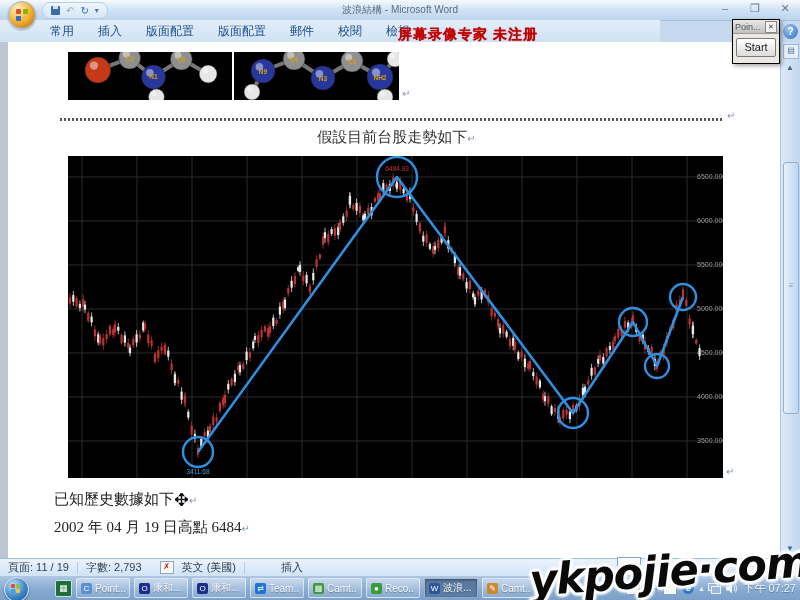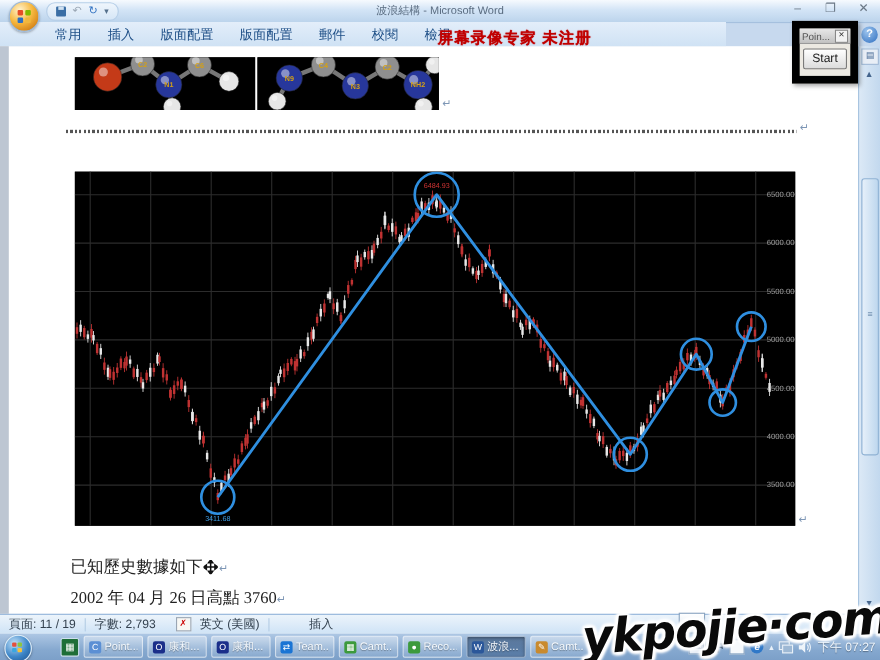--- a/index.html
+++ b/index.html
@@ -34,21 +34,21 @@
   .tabs{position:absolute;left:38px;top:0;display:flex;height:22px;}
   .tab{padding:0 12px;font-size:12px;line-height:22px;color:#1d4e86;}
   .rec-banner{position:absolute;left:398px;top:26px;z-index:40;font-size:14px;font-weight:bold;
     color:#c00000;letter-spacing:1px;text-shadow:0 0 1px #c00000;}
   .help-icon{position:absolute;right:2px;top:24px;width:15px;height:15px;border-radius:50%;
     background:radial-gradient(circle at 35% 30%,#9cc4ee,#2f6fc0);color:#fff;font-size:10px;
     font-weight:bold;text-align:center;line-height:15px;z-index:20;}
 
   
   .point-win{position:absolute;right:20px;top:19px;width:46px;height:43px;z-index:50;
-    background:#ece9e2;border:7px solid #000000;box-shadow:2px 2px 4px rgba(0,0,0,.35);}
+    background:#ece9e2;border:1px solid #000000;box-shadow:2px 2px 4px rgba(0,0,0,.35);}
   .point-title{height:13px;background:linear-gradient(#e8e8e8,#c2c2c2);display:flex;
     align-items:center;justify-content:space-between;padding:0 2px;border-bottom:1px solid #9a9a9a;}
   .point-title .pt-text{font-size:9px;color:#555;}
   .pt-close{width:10px;height:10px;border:1px solid #888;background:#f2f2f2;font-size:7px;
     line-height:9px;text-align:center;color:#333;}
   .start-btn{margin:4px auto 0;display:block;width:38px;height:17px;font-size:11px;
     font-family:"Liberation Sans",sans-serif;color:#222;text-align:center;line-height:16px;
     background:linear-gradient(#ffffff,#dcdcdc);border:1px solid #7a7a7a;border-radius:2px;}
 
   
@@ -58,22 +58,22 @@
   .mol-1{left:68px;width:164px;}
   .mol-2{left:234px;width:165px;}
   .para-mark{font-size:10px;color:#7d96b5;}
   .dotted-sep{position:absolute;left:60px;top:76px;width:664px;height:3px;
     background:repeating-linear-gradient(90deg,#555 0 2px,transparent 2px 4px);}
   .sep-mark{position:absolute;left:727px;top:68px;}
   .caption{position:absolute;left:68px;top:86px;width:657px;text-align:center;
     font-family:"Liberation Serif",serif;font-size:15px;color:#333;}
   .chart-box{position:absolute;left:68px;top:114px;width:655px;height:322px;background:#000;}
   .chart-mark{position:absolute;left:726px;top:424px;}
-  .doc-lines{position:absolute;left:64px;top:444px;font-family:"Liberation Serif",serif;
-    font-size:15px;color:#222;line-height:26px;margin-top:17px;}
+  .doc-lines{position:absolute;left:54px;top:444px;font-family:"Liberation Serif",serif;
+    font-size:15px;color:#222;line-height:26px;}
   .doc-line{white-space:nowrap;}
   .move-cursor{display:inline-block;vertical-align:-2px;margin:0 1px;}
 
   
   .vscroll{position:absolute;right:0;top:42px;width:19px;height:516px;
     background:linear-gradient(90deg,#dce9f6,#c2d8ee);border-left:1px solid #a8c4e0;z-index:10;}
   .ruler-btn{position:absolute;left:2px;top:2px;width:14px;height:13px;background:#e8eef6;
     border:1px solid #9fb9d6;font-size:8px;line-height:12px;text-align:center;color:#4a6c96;}
   .scroll-up{position:absolute;left:1px;top:18px;width:16px;height:15px;text-align:center;
     font-size:8px;line-height:15px;color:#44648c;}
@@ -243,20 +243,21 @@
         <circle cx="151" cy="45" r="8" fill="#e6e6e6" stroke="#222" stroke-width="0.5"></circle>
         <circle cx="148.6" cy="42.2" r="2.56" fill="rgba(255,255,255,0.45)"></circle>
         <circle cx="161" cy="7" r="8" fill="#e6e6e6" stroke="#222" stroke-width="0.5"></circle>
         <circle cx="158.6" cy="4.2" r="2.56" fill="rgba(255,255,255,0.45)"></circle>
       </svg>
     <span class="para-mark" style="position:absolute;left:402px;top:46px">↵</span>
 
     <div class="dotted-sep"></div>
     <span class="para-mark sep-mark">↵</span>
 
+    <div class="caption"><span>假設目前台股走勢如下</span><span class="para-mark">↵</span></div>
 
     <svg class="chart-box" id="chart" viewBox="0 0 655 322">
         <rect x="0" y="0" width="655" height="322" fill="#000000"></rect>
         <line x1="14" y1="0" x2="14" y2="322" stroke="#2c2c2c" stroke-width="1"></line>
         <line x1="69" y1="0" x2="69" y2="322" stroke="#2c2c2c" stroke-width="1"></line>
         <line x1="124" y1="0" x2="124" y2="322" stroke="#2c2c2c" stroke-width="1"></line>
         <line x1="179" y1="0" x2="179" y2="322" stroke="#2c2c2c" stroke-width="1"></line>
         <line x1="234" y1="0" x2="234" y2="322" stroke="#2c2c2c" stroke-width="1"></line>
         <line x1="289" y1="0" x2="289" y2="322" stroke="#2c2c2c" stroke-width="1"></line>
         <line x1="344" y1="0" x2="344" y2="322" stroke="#2c2c2c" stroke-width="1"></line>
@@ -727,21 +728,21 @@
       <div class="doc-line"><span>已知歷史數據如下</span><svg class="move-cursor" width="13" height="13" viewBox="0 0 13 13">
             <g stroke="#111" stroke-width="1.4" fill="#111">
            <line x1="6.5" y1="1.5" x2="6.5" y2="11.5"></line>
               <line x1="1.5" y1="6.5" x2="11.5" y2="6.5"></line>
            <path d="M6.5 0 L4.6 2.6 L8.4 2.6 Z"></path>
               <path d="M6.5 13 L4.6 10.4 L8.4 10.4 Z"></path>
            <path d="M0 6.5 L2.6 4.6 L2.6 8.4 Z"></path>
               <path d="M13 6.5 L10.4 4.6 L10.4 8.4 Z"></path>
             </g>
           </svg><span class="para-mark">↵</span></div>
-      <div class="doc-line"><span>2002 年 04 月 26 日高點 3760</span><span class="para-mark">↵</span></div>
+      <div class="doc-line"><span>2002 年 04 月 19 日高點 6484</span><span class="para-mark">↵</span></div>
     </div>
   </div>
 
   <div class="vscroll">
     <div class="ruler-btn">▤</div>
     <div class="scroll-up">▲</div>
     <div class="scroll-thumb">
       <div class="thumb-grip">≡</div>
     </div>
     <div class="scroll-down">▼</div>

